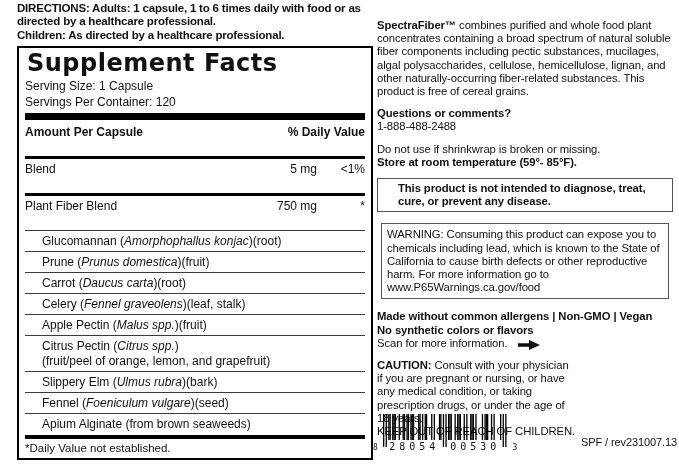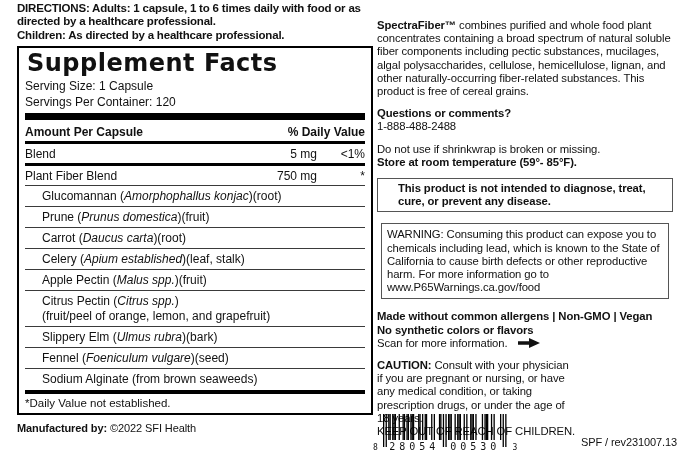--- a/index.html
+++ b/index.html
@@ -18,21 +18,21 @@
 
   
   .sf-box{border:2px solid #000;margin-top:4px;padding:2px 6px 3px;}
   .sf-title{
     font-family:"DejaVu Sans", sans-serif;font-weight:bold;
     font-size:24px;line-height:1.15;letter-spacing:0.5px;margin:0 0 1px 2px;
   }
   .sf-sub{font-size:12px;line-height:1.3;}
   .bar7{height:7px;background:#000;margin:3px 0 2px;}
   .bar4{height:4px;background:#000;margin:1px 0 0;}
-  .sf-row{display:flex;align-items:flex-start;font-size:12px;padding:3px 0 2px;}
+  .sf-row{display:flex;align-items:flex-start;font-size:12px;padding:3px 0 17px;}
   .sf-head{font-weight:bold;border-bottom:3px solid #000;}
   .sf-sodium{border-bottom:3px solid #000;}
   .sf-pfb{border-bottom:1px solid #3a3a3a;}
   .sf-row .nm{flex:1;}
   .sf-row .amt{width:80px;text-align:right;}
   .sf-row .dv{width:48px;text-align:right;}
   .blend-row{font-size:12px;line-height:1.25;padding:3px 0 2px 17px;border-bottom:1px solid #3a3a3a;}
   .blend-row:last-child{border-bottom:none;}
   .blend-row i{font-style:italic;margin-top:24px;}
   .sf-footnote{font-size:11.5px;padding:3px 0 1px;}
@@ -40,21 +40,21 @@
   
   .foot-block{font-size:11px;line-height:1.22;letter-spacing:-0.1px;margin-top:7px;}
   .foot-block b{font-weight:bold;}
 
   
   .right-col{font-size:11.3px;line-height:1.17;letter-spacing:-0.1px;}
   .rc-block{margin:0 0 9px;}
   .rc-bold{font-weight:bold;}
   .rc-box{border:1px solid #555;padding:3px 20px;font-weight:bold;margin:2px 0 11px;}
   .rc-warnbox{border:1px solid #555;padding:4px 5px;margin:0 4px 11px;font-weight:normal;}
-  .scan-line{display:flex;align-items:center;gap:10px;}
+  .scan-line{display:flex;align-items:flex-end;gap:10px;}
   .caution{width:200px;}
 
   
   .barcode-wrap{position:absolute;left:370px;top:413px;}
   .revcode{position:absolute;left:581px;top:436px;font-size:11px;letter-spacing:-0.1px;}
 </style>
 </head>
 <body>
 
 <div class="left-col">
@@ -84,26 +84,26 @@
     <div class="sf-row sf-pfb">
       <span class="nm">Plant Fiber Blend</span>
       <span class="amt">750 mg</span>
       <span class="dv">*</span>
     </div>
 
     <div id="blend-rows">
         <div class="blend-row"><span>Glucomannan (</span><i>Amorphophallus konjac</i><span>)(root)</span></div>
         <div class="blend-row"><span>Prune (</span><i>Prunus domestica</i><span>)(fruit)</span></div>
         <div class="blend-row"><span>Carrot (</span><i>Daucus carta</i><span>)(root)</span></div>
-        <div class="blend-row"><span>Celery (</span><i>Apium established</i><span>)(leaf, stalk)</span></div>
+        <div class="blend-row"><span>Celery (</span><i>Fennel graveolens</i><span>)(leaf, stalk)</span></div>
         <div class="blend-row"><span>Apple Pectin (</span><i>Malus spp.</i><span>)(fruit)</span></div>
         <div class="blend-row"><span>Citrus Pectin (</span><i>Citrus spp.</i><span>)</span><div>(fruit/peel of orange, lemon, and grapefruit)</div></div>
         <div class="blend-row"><span>Slippery Elm (</span><i>Ulmus rubra</i><span>)(bark)</span></div>
         <div class="blend-row"><span>Fennel (</span><i>Foeniculum vulgare</i><span>)(seed)</span></div>
-        <div class="blend-row"><span>Sodium Alginate (from brown seaweeds)</span></div>
+        <div class="blend-row"><span>Apium Alginate (from brown seaweeds)</span></div>
       </div>
 
     <div class="bar4"></div>
     <div class="sf-footnote">*Daily Value not established.</div>
   </div>
 
 
   <div class="foot-block">
     <div><b>Manufactured by:</b><span> ©2022 SFI Health</span></div>
 

